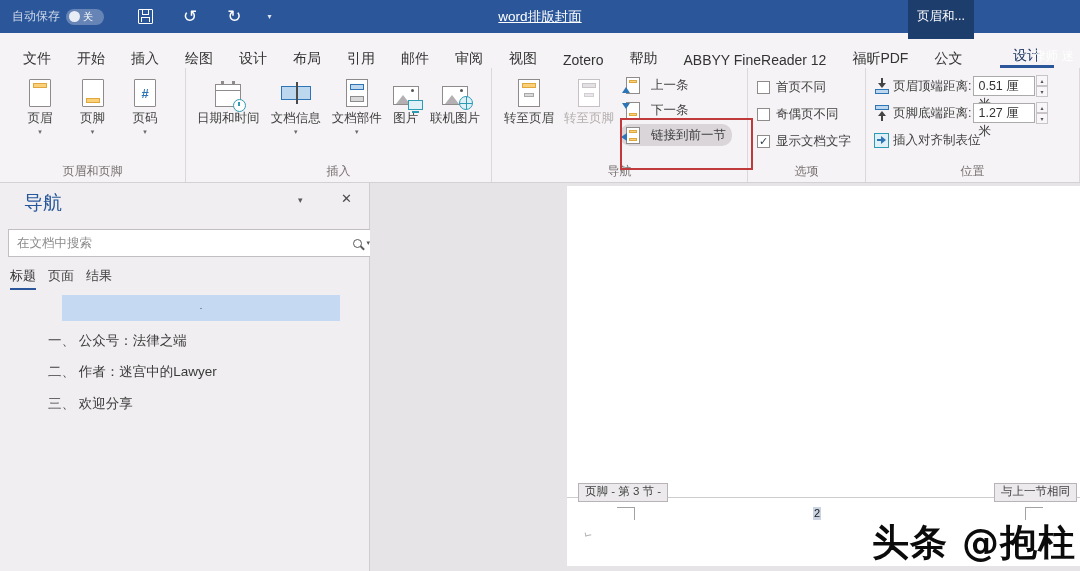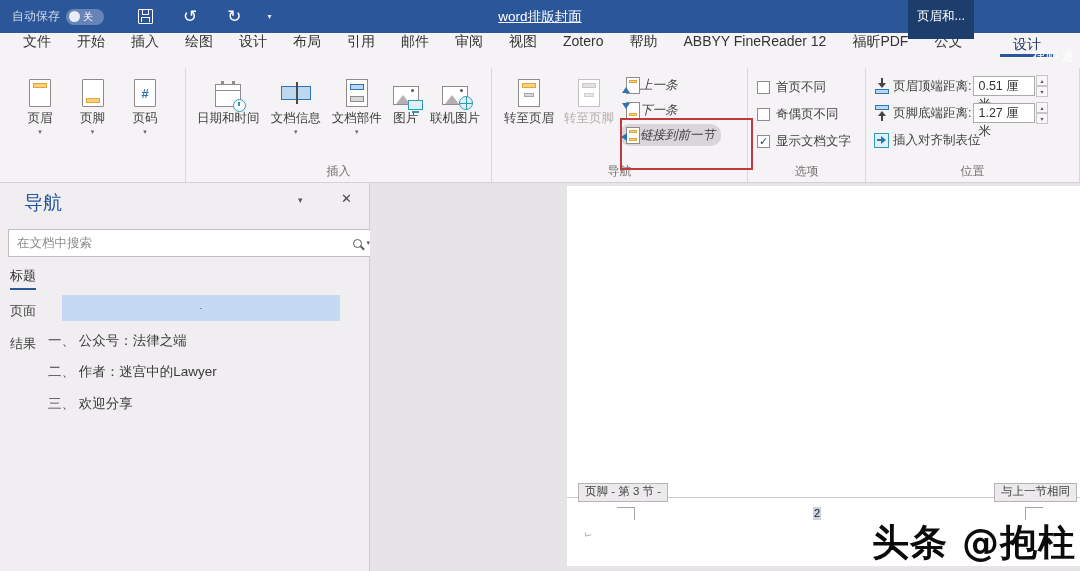--- a/index.html
+++ b/index.html
@@ -15,21 +15,21 @@
   .tb-ic { margin-left:30px; font-size:17px; color:#fff; cursor:pointer; line-height:1; }
   .floppy { width:15px; height:15px; border:1.5px solid #fff; border-radius:1px; position:relative; margin-left:34px; cursor:pointer; }
   .floppy::before { content:""; position:absolute; top:0; left:3px; width:5px; height:4px; border:1.5px solid #fff; border-top:none; }
   .floppy::after { content:""; position:absolute; bottom:1px; left:2px; width:7px; height:4px; border:1.5px solid #fff; border-bottom:none; }
   .tb-caret { margin-left:26px; font-size:8px; color:#dfe6f2; cursor:pointer; }
   .doc-title { position:absolute; left:50%; top:0; transform:translateX(-50%); line-height:33px; font-size:13.5px; color:#fff;text-decoration:underline; }
   .ctx-hint { position:absolute; right:106px; top:0; height:39px; line-height:33px; padding:0 9px; background:#1d3d6d; font-size:12.5px; cursor:pointer; }
   .user-name { position:absolute; right:6px; top:0; line-height:33px; font-size:12.5px; cursor:pointer;margin-top:40px; }
 
   
-  .tabrow { height:35px; background:#f5f3f5; display:flex; align-items:flex-start; padding-left:10px; }
+  .tabrow { height:35px; background:#f5f3f5; display:flex; align-items:flex-end; padding-left:10px; }
   .mtab { display:flex; align-items:center; padding:0 13px; font-size:14px; color:#333; cursor:pointer; }
   .mtab.ctx { margin-left:auto; margin-right:26px; color:#1f3864; border-bottom:3px solid #2b579a; padding-top:3px; }
 
   
   .ribbon { position:relative; height:115px; background:#f5f3f5; border-bottom:1px solid #d4d0d4; display:flex; }
   .rgroup { display:flex; flex-direction:column; border-right:1px solid #dbd7db; }
   .rgroup:last-child { border-right:none; }
   .rg-content { flex:1; display:flex; align-items:flex-start; }
   .rg-label { height:19px; text-align:center; font-size:12px; color:#766f6f; line-height:16px; }
   .bigbtn { display:flex; flex-direction:column; align-items:center; gap:3px; padding-top:9px; cursor:pointer; }
@@ -61,21 +61,21 @@
   .globec::before { content:""; position:absolute; left:0; right:0; top:50%; height:1px; background:#2e9bb5; }
   .globec::after { content:""; position:absolute; top:0; bottom:0; left:50%; width:1px; background:#2e9bb5; }
   .goto-ico { width:22px; height:28px; background:#fff; border:1px solid #8f8b8b; position:relative; }
   .goto-mid { position:absolute; left:5px; right:5px; top:13px; height:4px; background:#d9d9d9; border:1px solid #a8a8a8; }
   .disabled .goto-ico { border-color:#c4c0c4; }
   .disabled .bar-top { background:#e4e1e4; border-color:#c9c5c9; }
   .disabled .goto-mid { background:#e9e6e9; border-color:#d2ced2; }
   .disabled .lbl { color:#b3adad; }
 
   .stack { display:flex; flex-direction:column; gap:3px; padding-top:6px; margin-left:2px; }
-  .srow { display:flex; align-items:center; gap:0; height:22px; padding:0 6px; font-size:12.5px; color:#3f3f3f; cursor:pointer;font-style:italic; }
+  .srow { display:flex; align-items:center; gap:11px; height:22px; padding:0 6px; font-size:12.5px; color:#3f3f3f; cursor:pointer; }
   .srow.linked { background:#d9d5d9; border-radius:10px; }
   .mini-ico { width:14px; height:17px; background:#fff; border:1px solid #8f8b8b; position:relative; flex:none; }
   .mini-top { position:absolute; left:2px; right:2px; top:2px; height:3px; background:#fbd079; border:0.5px solid #dfa83f; }
   .mini-bot { position:absolute; left:2px; right:2px; bottom:2px; height:3px; background:#fbd079; border:0.5px solid #dfa83f; }
   .arr-up { position:absolute; left:-5px; bottom:0; border-left:4px solid transparent; border-right:4px solid transparent; border-bottom:6px solid #2e75b6; }
   .arr-down { position:absolute; left:-5px; top:0; border-left:4px solid transparent; border-right:4px solid transparent; border-top:6px solid #2e75b6; }
   .arr-left { position:absolute; left:-6px; top:5px; border-top:4px solid transparent; border-bottom:4px solid transparent; border-right:6px solid #2e75b6; }
 
   .cbrow { display:flex; align-items:center; gap:6px; height:18px; font-size:12.5px; color:#3f3f3f; cursor:pointer; }
   .cb { width:13px; height:13px; background:#fff; border:1px solid #8f8b8b; display:inline-flex; align-items:center; justify-content:center; font-size:11px; color:#2e3d4f; line-height:1; flex:none; }
@@ -102,21 +102,21 @@
   .navpane { position:relative; width:370px; background:#f0eef0; border-right:1px solid #cfcbcf; flex:none; }
   .np-title { position:absolute; left:24px; top:7px; font-size:19px; color:#26579b; }
   .np-caret { position:absolute; left:298px; top:12px; font-size:9px; color:#5a5a5a; cursor:pointer; }
   .np-close { position:absolute; left:341px; top:8px; font-size:13px; color:#4a4a4a; cursor:pointer; }
   .np-search { position:absolute; left:8px; top:46px; width:371px; height:28px; background:#fff; border:1px solid #c2bec2; display:flex; align-items:center; }
   .np-search input { flex:1; border:none; outline:none; font-size:12.5px; color:#333; padding:0 8px; background:transparent; font-family:inherit; }
   .np-search input::placeholder { color:#8b8b8b; }
   .mag { width:9px; height:9px; border:1.5px solid #5a5a5a; border-radius:50%; position:relative; margin-right:4px; flex:none; cursor:pointer; }
   .mag::after { content:""; position:absolute; width:5px; height:1.5px; background:#5a5a5a; transform:rotate(45deg); right:-4px; bottom:-2px; }
   .mag-caret { font-size:7px; color:#5a5a5a; margin-right:8px; cursor:pointer; }
-  .np-tabs { position:absolute; left:10px; top:84px; display:flex; gap:12px; font-size:13px; color:#444;flex-direction:column; }
+  .np-tabs { position:absolute; left:10px; top:84px; display:flex; gap:12px; font-size:13px; color:#444; }
   .np-tab { padding-bottom:3px; cursor:pointer; }
   .np-tab.active { border-bottom:2px solid #2b579a; color:#2f2f2f; }
   .np-sel { position:absolute; left:62px; top:112px; width:278px; height:26px; background:#c5d9f2; display:flex; align-items:center; justify-content:center; font-size:9px; color:#333; cursor:pointer; }
   .np-item { position:absolute; left:48px; font-size:13.5px; color:#3b3b3b; cursor:pointer; white-space:nowrap; }
 
   .docarea { position:relative; flex:1; background:#e7e4e7; overflow:hidden; }
   .page { position:absolute; left:197px; right:0; top:3px; height:380px; background:#fff; }
   .footer-line { position:absolute; left:197px; right:0; top:314px; height:1px; background:#cfccce; }
   .sec-tag { position:absolute; top:300px; height:19px; line-height:14px; padding:0 6px; background:#eceaec; border:1px solid #b7b3b7; font-size:11.5px; color:#444; white-space:nowrap; }
   .tag-left { left:208px; }
@@ -194,20 +194,21 @@
         <div class="bigbtn">
           <div class="icbox">
               <div class="pgico">
                 <span class="hashc">#</span>
               </div>
             </div>
           <span class="lbl">页码</span>
           <span class="cdn">▾</span>
         </div>
       </div>
+      <div class="rg-label">页眉和页脚</div>
     </div>
 
     <div class="rgroup" style="width:306px">
       <div class="rg-content" style="justify-content:space-evenly">
         <div class="bigbtn">
           <div class="icbox">
               <div class="calico">
                 <div class="clockc"></div>
               </div>
             </div>

